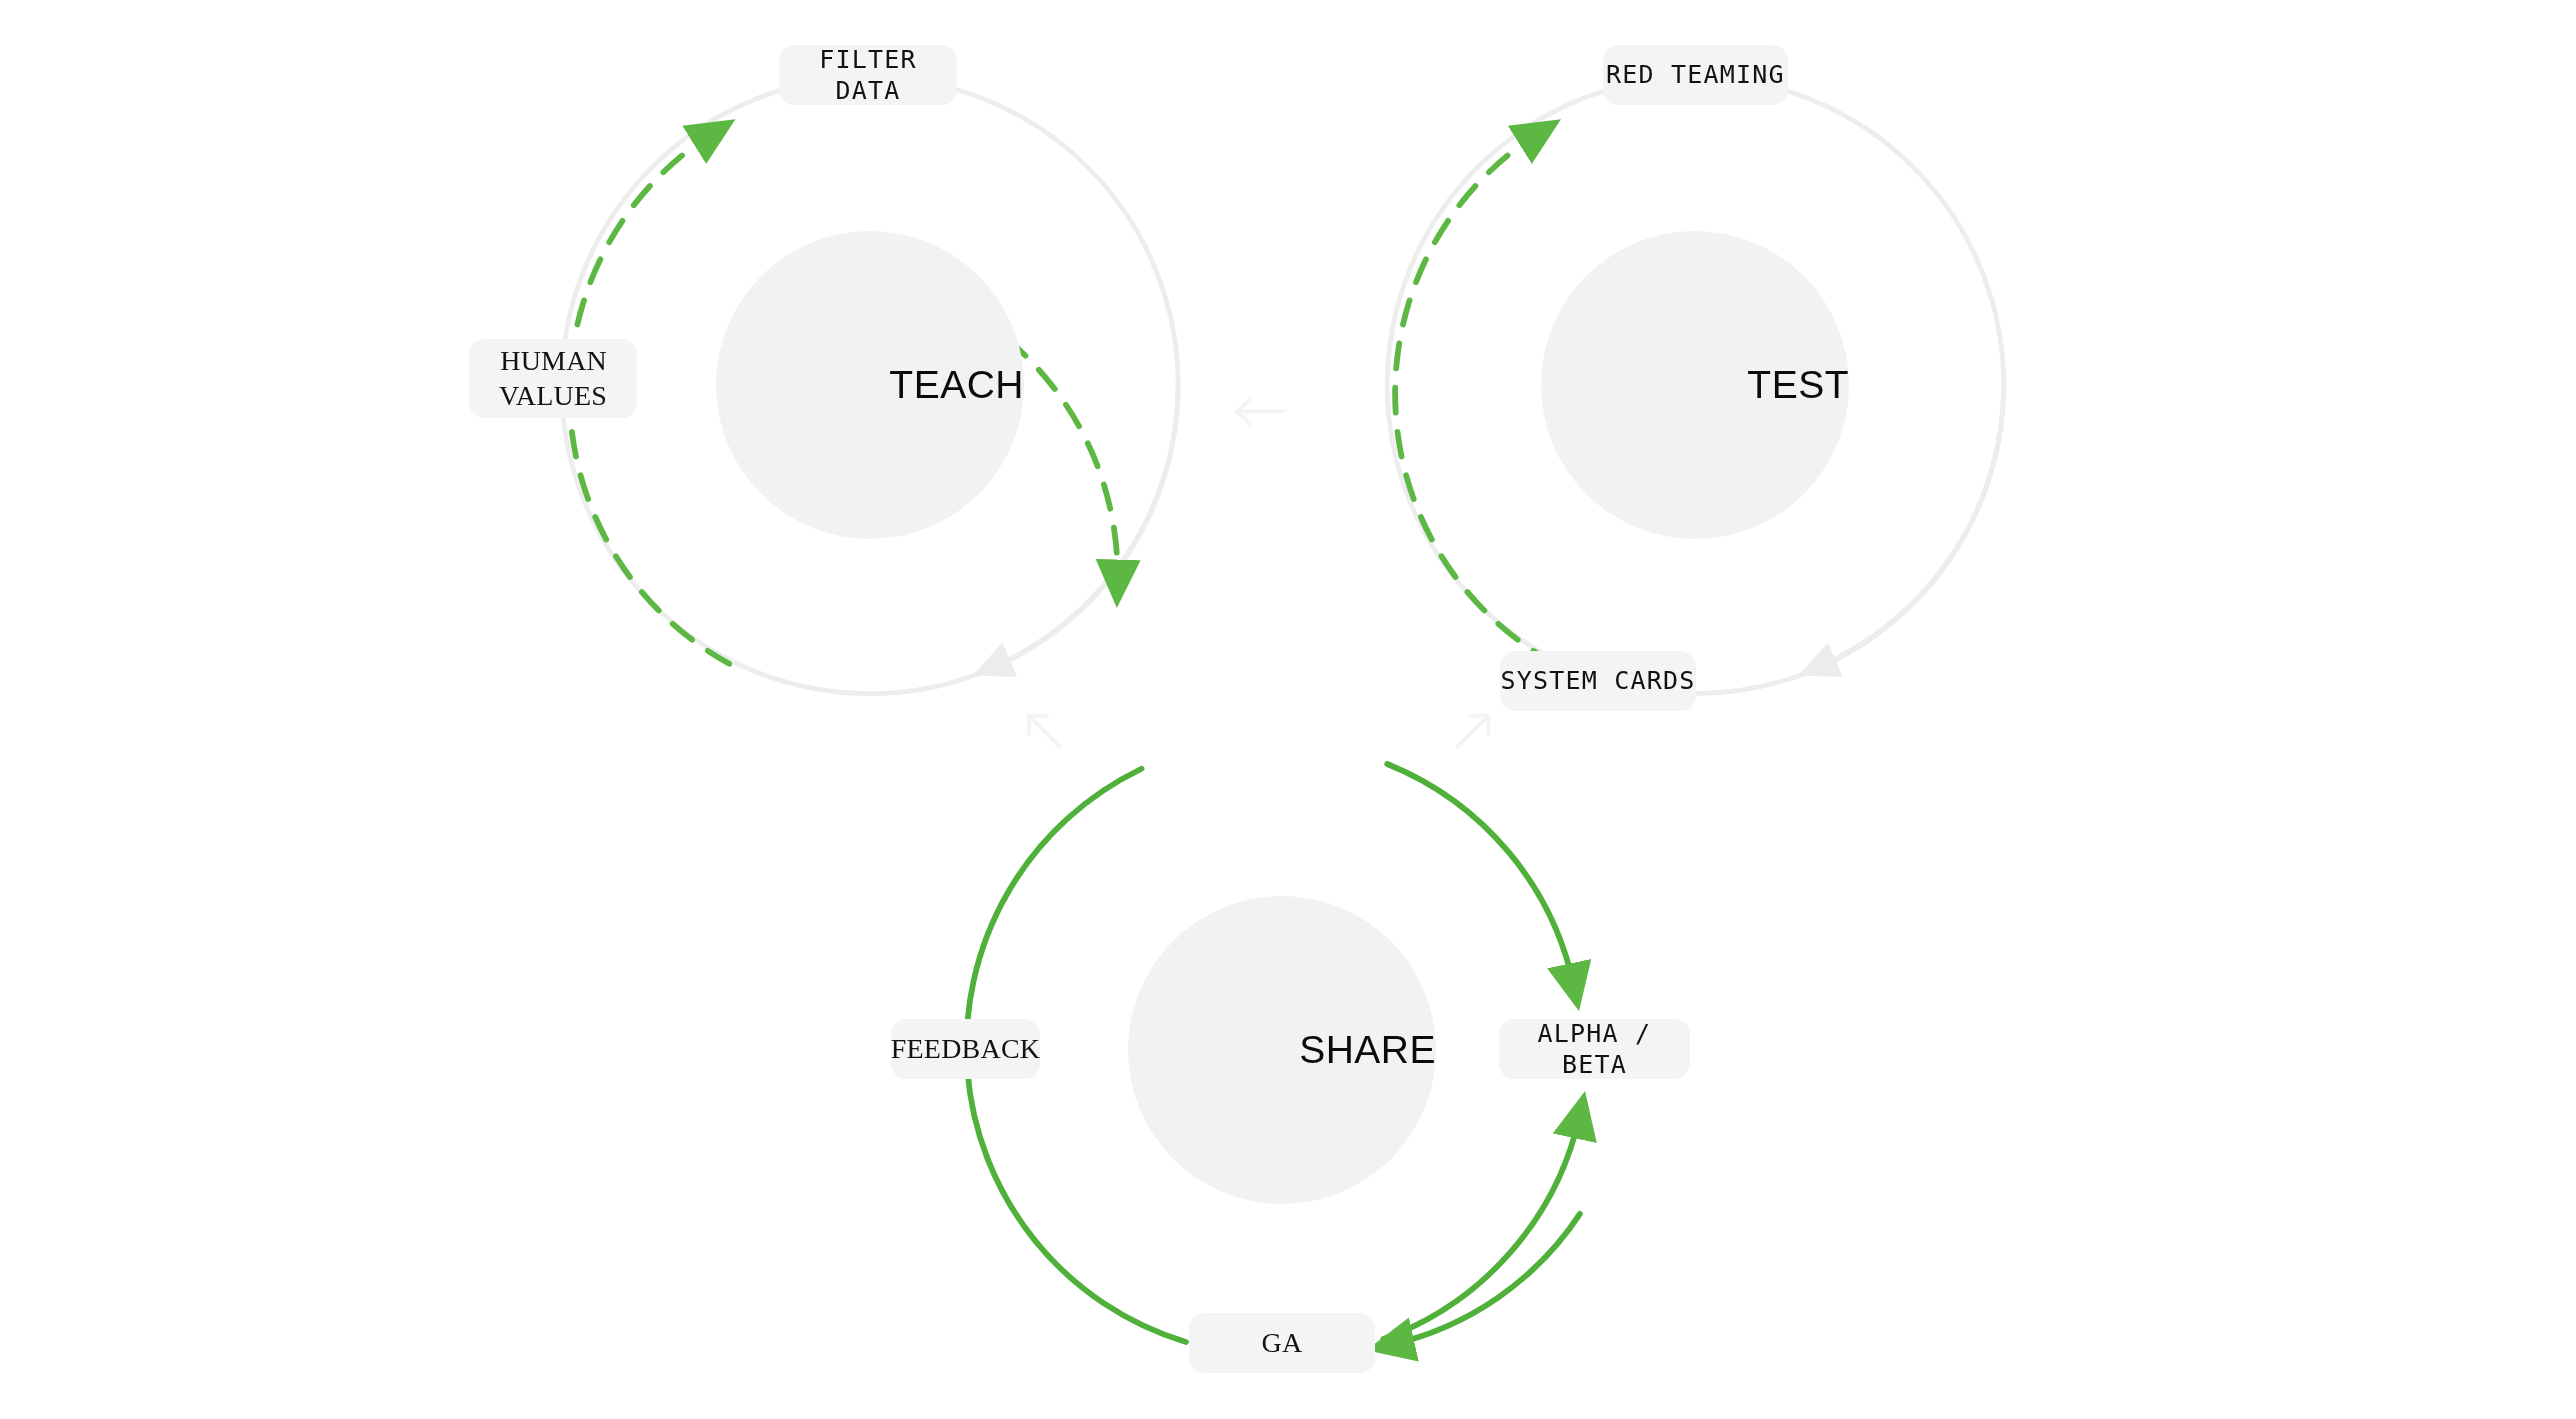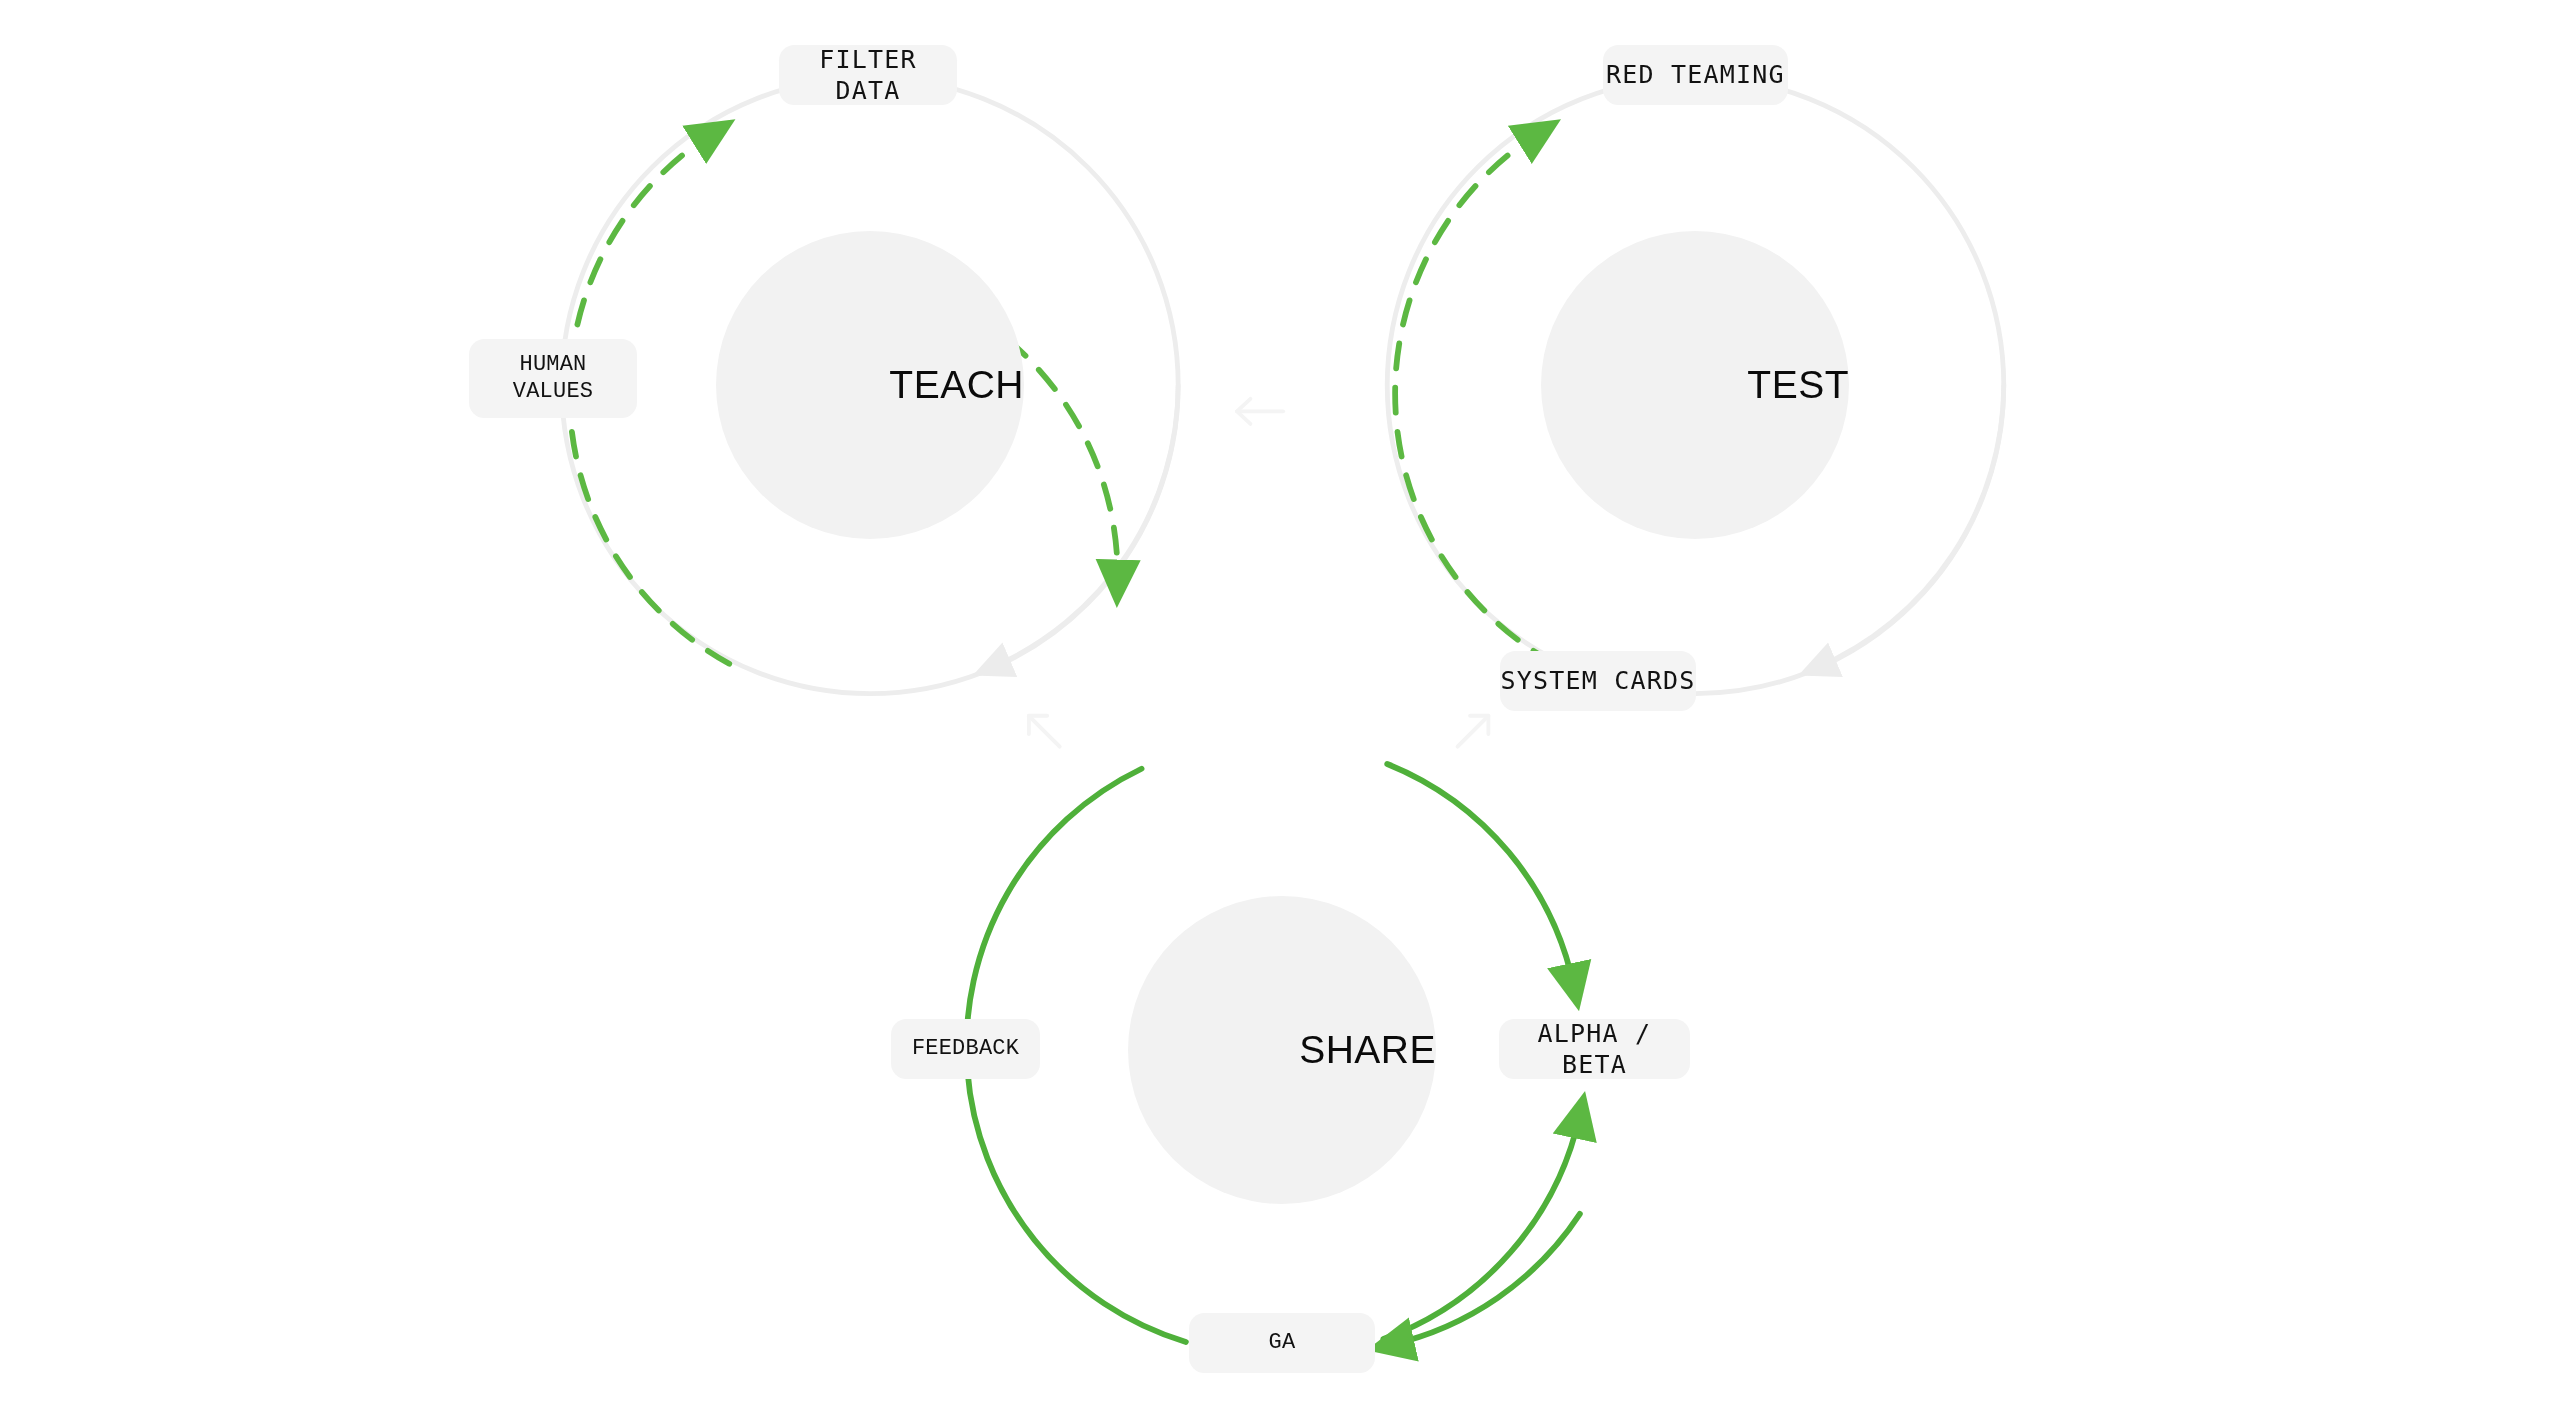--- a/index.html
+++ b/index.html
@@ -56,24 +56,25 @@
   }
   .pill-label {
     font-family: "DejaVu Sans Mono", monospace;
     font-size: 25px;
     letter-spacing: 1.2px;
     color: #121212;
     line-height: 1.25;
     white-space: pre-line;
   }
   .pill-label.sans {
-    font-family: Liberation Mono, monospace;
-    font-size: 22px;
+    font-family: Liberation Serif, serif;
+    font-size: 28px;
     letter-spacing: 0.2px;
     line-height: 1.22;
+    text-align: right;
   }
 </style>
 </head>
 <body>
 
 <div id="stage">
 
   <svg class="arcs" viewBox="0 0 2674 1474" xmlns="http://www.w3.org/2000/svg">
     <defs>
       <marker id="grnHead" markerWidth="9" markerHeight="9" refX="4.2" refY="4.5" orient="auto" markerUnits="strokeWidth">

